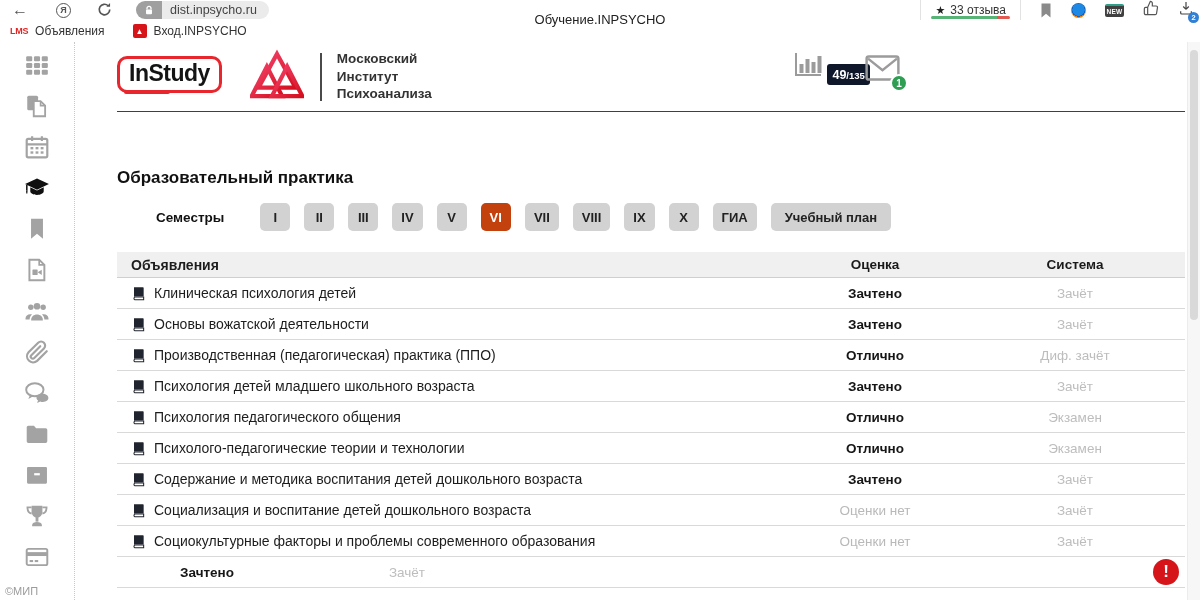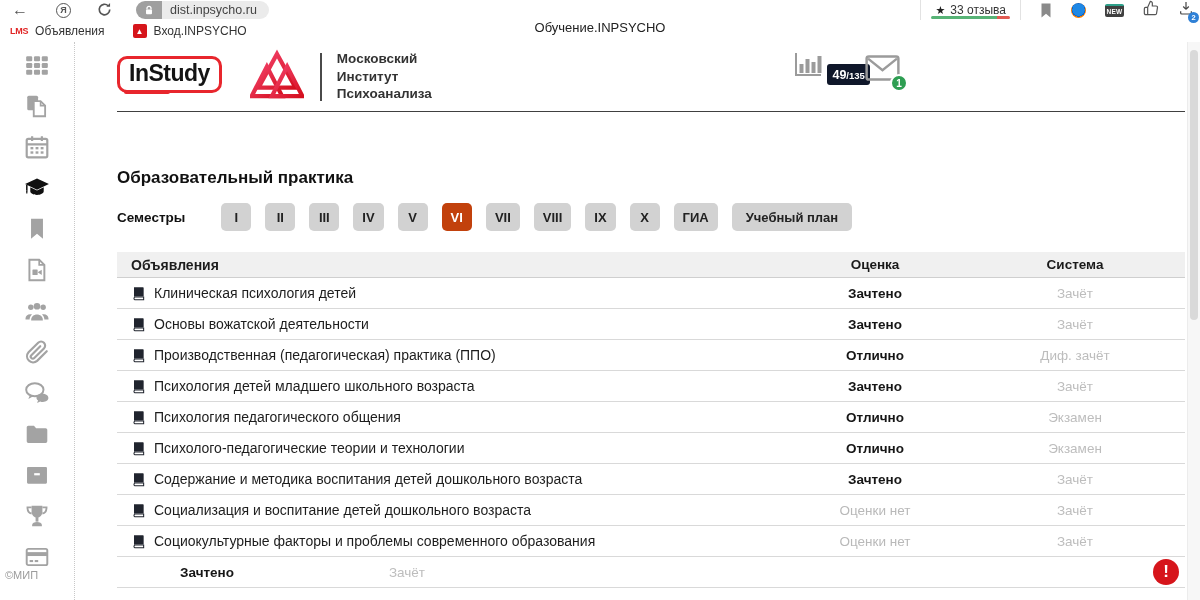--- a/index.html
+++ b/index.html
@@ -10,21 +10,21 @@
   
   .chrome { position:relative; height:20px; display:flex; align-items:center; padding:0 10px; background:#fff; }
   .nav-ico { color:#555; font-size:15px; line-height:1; }
   .back-icon { margin-left:2px; font-size:16px; }
   .ya-icon { margin-left:28px; width:15px; height:15px; border:1.6px solid #555; border-radius:50%;
              display:flex; align-items:center; justify-content:center; font-size:9px; font-weight:bold; color:#555; }
   .refresh-icon { margin-left:26px; }
   .addr { display:flex; align-items:flex-start; height:18px; border-radius:9px; overflow:hidden; margin-left:24px; }
   .lock-badge { width:26px; height:18px; background:#9f9f9f; display:flex; align-items:center; justify-content:center; }
   .addr-url { background:#ebebeb; height:18px; display:flex; align-items:center; padding:0 12px 0 8px; font-size:12.5px; color:#444; }
-  .tab-title { position:absolute; left:50%; top:20px; transform:translateX(-50%); font-size:13px; color:#222; }
+  .tab-title { position:absolute; left:50%; top:12px; transform:translateX(-50%); font-size:13px; color:#222; }
   .chrome-right { position:absolute; right:6px; top:0; height:20px; display:flex; align-items:center; gap:19px; }
   .reviews { position:relative; height:20px; display:flex; align-items:center; gap:5px; padding:0 14px;
              border-left:1px solid #e2e2e2; border-right:1px solid #e2e2e2; font-size:12px; color:#333; }
   .reviews .star { font-size:11px; color:#222; }
   .rev-bar { position:absolute; left:10px; right:10px; bottom:1px; height:3px; display:flex; border-radius:2px; overflow:hidden; }
   .rev-bar .g { width:84%; background:#57b376; } .rev-bar .r { flex:1; background:#e25b52; }
   .flag-icon svg { display:block; }
   .ext-circle { width:15px; height:15px; border-radius:50%;
                 background:radial-gradient(circle at 50% 45%, #1e88e5 0 54%, #1565c0 55% 62%, #f57c00 63% 100%); }
   .new-badge { width:19px; height:13px; background:#404040; border-radius:2px; color:#fff; font-size:6.5px; font-weight:bold;
@@ -40,21 +40,21 @@
   .mip-mini { width:14px; height:14px; background:#d6151b; border-radius:2px; color:#fff; font-size:8px;
               display:flex; align-items:center; justify-content:center; }
 
   
   .app { display:flex; height:558px; }
   .sidebar { position:relative; width:75px; border-right:1px dotted #c8c8c8; display:flex; flex-direction:column;
              align-items:center; padding-top:10px; gap:15px; }
   .side-icon { width:26px; height:26px; color:#a3a3a3; }
   .side-icon svg { width:26px; height:26px; display:block; }
   .side-icon.active { color:#101010; }
-  .side-footer { position:absolute; left:5px; bottom:19px; font-size:11px; color:#9c9c9c; }
+  .side-footer { position:absolute; left:5px; bottom:3px; font-size:11px; color:#9c9c9c; }
 
   .content { position:relative; flex:1; padding:0 15px 0 42px; }
 
   
   .page-header { position:relative; display:flex; align-items:center; height:70px; border-bottom:1px solid #404040; }
   .logo-instudy { margin-right:28px; }
   .logo-box { border:3px solid #e8262d; border-radius:10px; padding:1px 9px 4px; font-size:23px; font-weight:800;
               color:#141414; letter-spacing:-.5px; }
   .logo-stand { width:46px; height:4px; background:#e8262d; border-radius:2px; margin:3px 0 0 7px; }
   .logo-mip { margin-right:16px; }
@@ -64,21 +64,21 @@
   .stats-badge { margin-top:1px; background:#0f172a; border-radius:3px; color:#fff; padding:1px 5px 2px; display:inline-block; }
   .stats-badge .cur { font-size:12.5px; font-weight:bold; }
   .stats-badge .tot { font-size:9.5px; font-weight:bold; }
   .hdr-mail { position:absolute; left:748px; top:13px; }
   .mail-badge { position:absolute; right:-8px; bottom:-7px; width:18px; height:18px; border-radius:50%; background:#2e9e52;
                 border:2px solid #fff; color:#fff; font-size:10px; font-weight:bold; display:flex; align-items:center; justify-content:center; }
 
   
   .section-title { margin-top:56px; font-size:17px; font-weight:bold; color:#111; }
   .semester-row { display:flex; align-items:center; gap:14px; margin-top:15px; }
-  .sem-label { font-size:13.5px; font-weight:bold; color:#111; margin-right:22px; }
+  .sem-label { font-size:13.5px; font-weight:bold; color:#111; margin-right:22px;margin-left:39px; }
   .sem-btn { height:28px; min-width:30px; padding:0 9px; border:none; border-radius:5px; background:#d2d2d2;
              font-family:inherit; font-size:13px; font-weight:bold; color:#222; cursor:pointer; }
   .sem-btn.active { background:#c2410c; color:#fff; }
   .sem-btn:last-child { padding:0 14px; }
 
   
   .table { margin-top:21px; font-size:13.5px; }
   .thead { display:flex; align-items:center; height:26px; background:#f0f0f0; font-weight:bold; color:#1a1a1a;
            border-bottom:1px solid #cfcfcf; }
   .trow { position:relative; display:flex; align-items:center; height:31px; border-bottom:1px solid #d9d9d9; background:#fff; }

